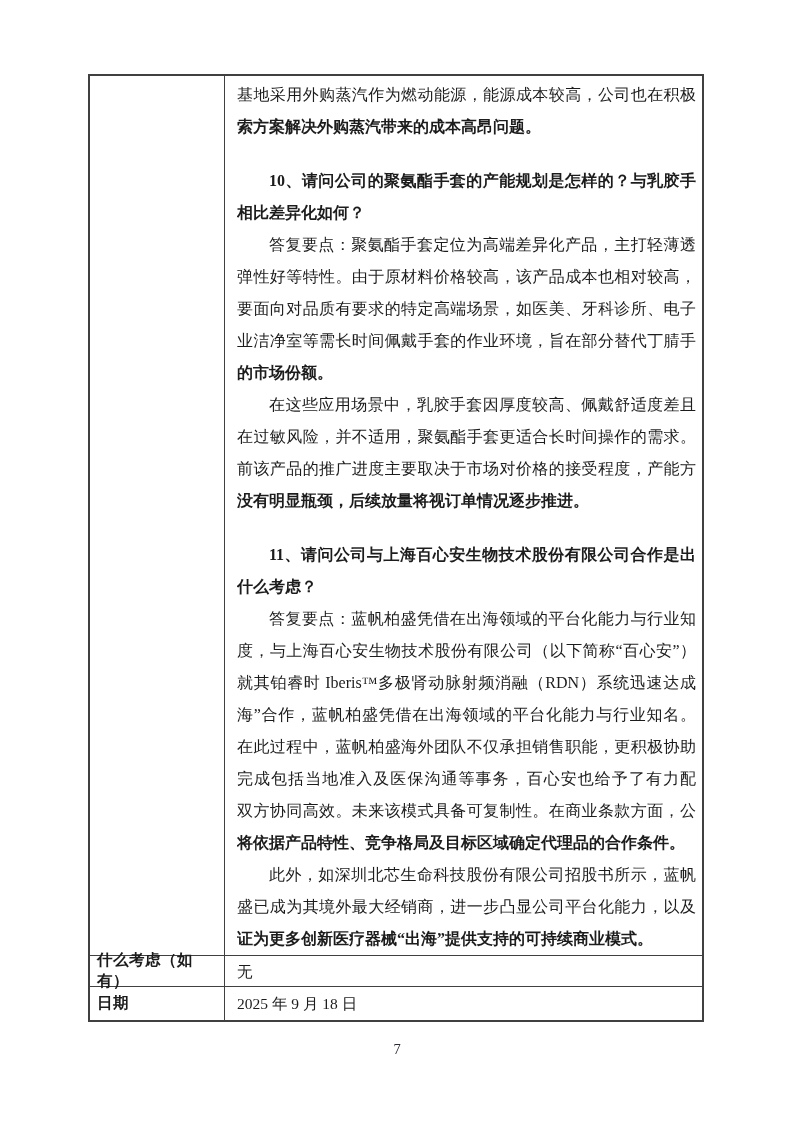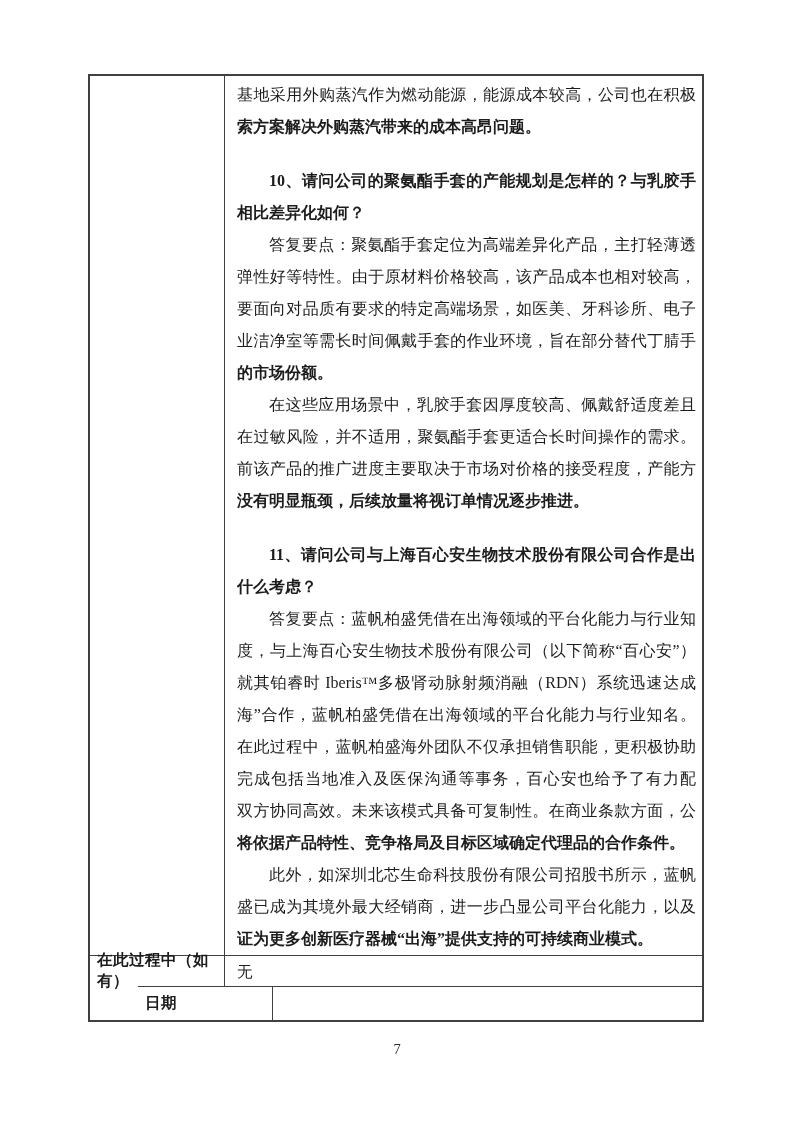--- a/index.html
+++ b/index.html
@@ -16,21 +16,21 @@
   .trow + .trow{border-top:1.5px solid #404040;}
   .cell{box-sizing:border-box;}
   .cell-label{
     flex:0 0 135px;width:135px;border-right:1.5px solid #404040;
     padding:0 4px 0 7px;display:flex;align-items:center;
     font-weight:bold;font-size:15.5px;letter-spacing:.5px;
   }
   .cell-content{flex:1;min-width:0;padding:2px 6px 0 12px;}
   .main-row .cell-content{padding-top:3px;}
   .small-row-1{height:31px;}
-  .small-row-2{height:34px;margin-left:48px;}
+  .small-row-2{height:34px;}
   .small-row-1 .cell-content,.small-row-2 .cell-content{
     display:flex;align-items:center;font-size:15.5px;
   }
   .para{margin:0;}
   .line{
     height:32px;line-height:32px;font-size:16px;
     text-align:justify;text-align-last:justify;
     overflow:hidden;
   }
   .line.last{text-align-last:left;font-weight:bold;}
@@ -88,26 +88,29 @@
         </div>
         <div class="para body indent">
           <div class="line first">此外，如深圳北芯生命科技股份有限公司招股书所示，蓝帆柏</div>
           <div class="line">盛已成为其境外最大经销商，进一步凸显公司平台化能力，以及验</div>
           <div class="line last">证为更多创新医疗器械“出海”提供支持的可持续商业模式。</div>
         </div>
       </div>
   </div>
   <div class="trow small-row-1">
     <div class="cell cell-label">
-      <span>在此过程中（如有）</span>
+      <span>什么考虑（如有）</span>
     </div>
     <div class="cell cell-content">
       <span>无</span>
     </div>
   </div>
   <div class="trow small-row-2">
     <div class="cell cell-label">
       <span>日期</span>
     </div>
+    <div class="cell cell-content">
+      <span>2025 年 9 月 18 日</span>
+    </div>
   </div>
 </div>
 
 <div class="page-number">7</div>
 
 </body></html>

